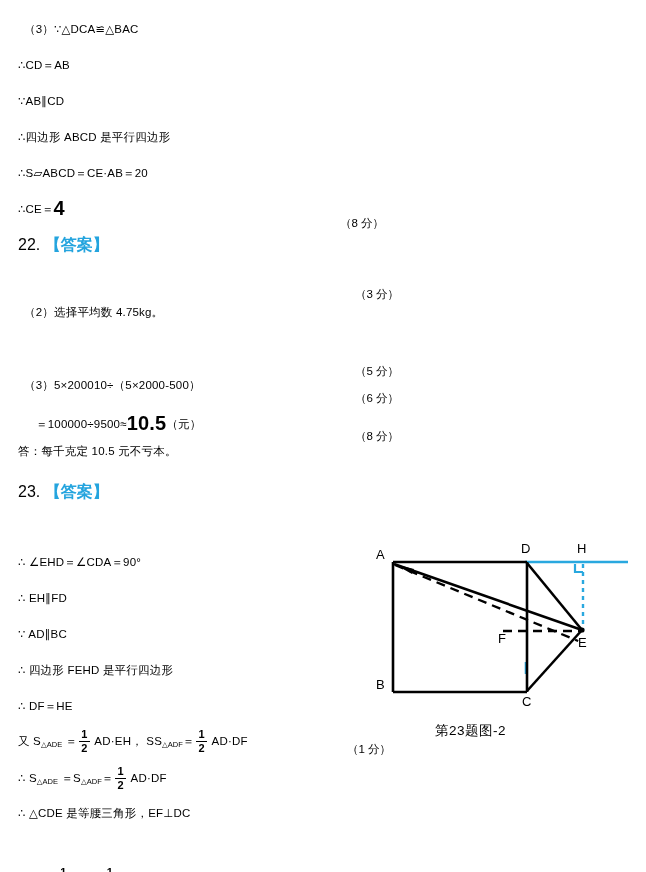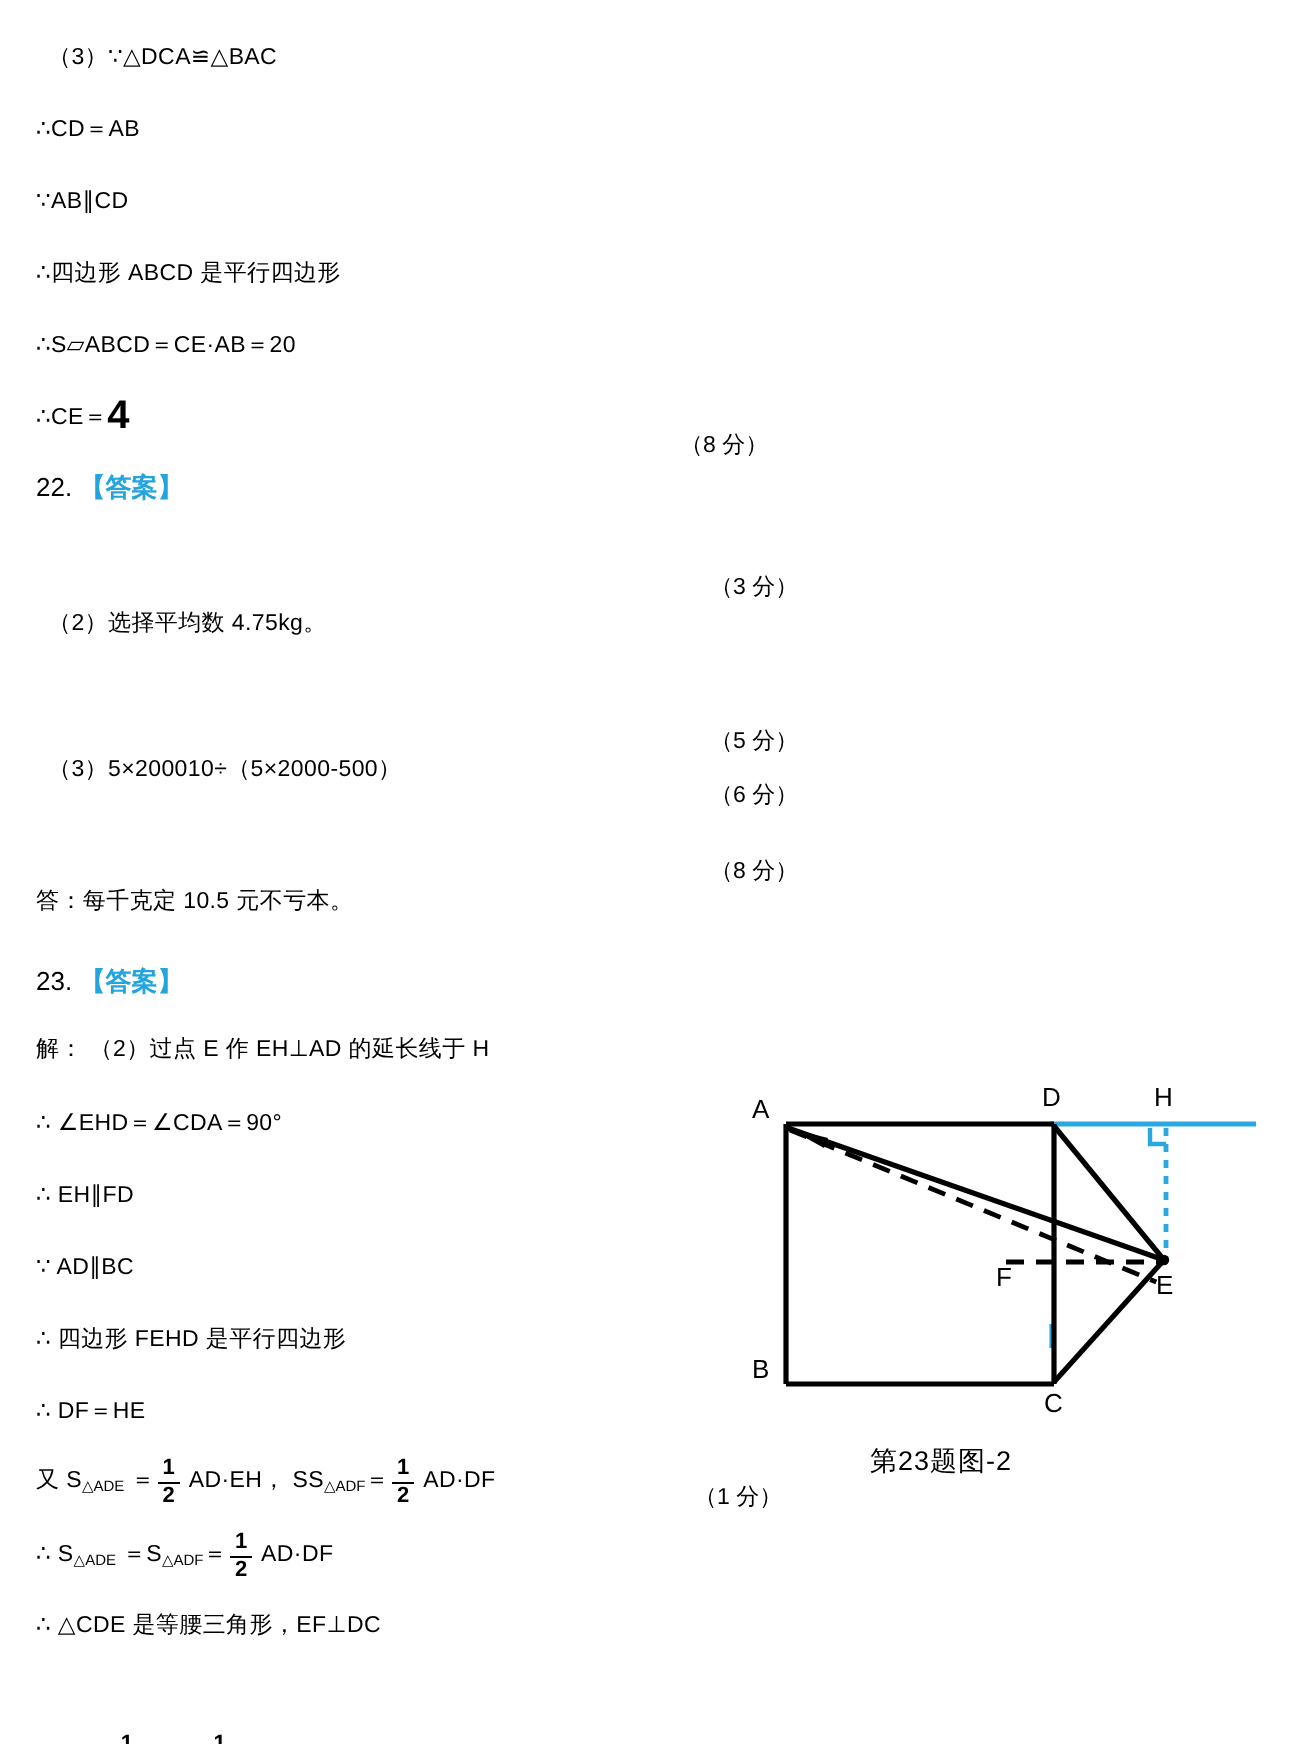--- a/index.html
+++ b/index.html
@@ -30,21 +30,21 @@
   }
   .score {
     position: absolute;
     white-space: nowrap;
     font-size: 11.5px;
     line-height: 1;
     margin-top: 13px;
   }
   .qnum {
     position: absolute;
-    font-size: 13px;
+    font-size: 16px;
     white-space: nowrap;
     line-height: 1;
   }
   .ans-tag {
     color: #24A4DE;
     font-weight: bold;
   }
   .big {
     font-size: 20px;
     font-weight: bold;
@@ -130,30 +130,32 @@
 
   <div class="score" style="left:355px; top:276px;">（3 分）</div>
 
   <div class="ln" style="left:24px; top:307px;">（2）选择平均数 4.75kg。</div>
 
   <div class="score" style="left:355px; top:353px;">（5 分）</div>
 
   <div class="ln" style="left:24px; top:380px;">（3）5×200010÷（5×2000-500）</div>
   <div class="score" style="left:355px; top:380px;">（6 分）</div>
 
+  <div class="ln" style="left:36px; top:413px;">
+    <span>＝100000÷9500≈</span><span class="big">10.5</span><span>（元）</span>
+  </div>
   <div class="score" style="left:355px; top:418px;">（8 分）</div>
 
   <div class="ln" style="left:18px; top:446px;text-align:right;">答：每千克定 10.5 元不亏本。</div>
 
   <div class="qnum" style="left:18px; top:484px;">
     <span>23.</span>
     <span class="ans-tag">【答案】</span>
   </div>
 
-  <div class="ln" style="left:18px; top:520px;">解：  （2）过点 E 作 EH⊥AD 的延长线于 H</div>
   <div class="ln" style="left:18px; top:557px;">∴ ∠EHD＝∠CDA＝90°</div>
   <div class="ln" style="left:18px; top:593px;">∴ EH∥FD</div>
   <div class="ln" style="left:18px; top:629px;">∵ AD∥BC</div>
   <div class="ln" style="left:18px; top:665px;">∴ 四边形 FEHD 是平行四边形</div>
   <div class="ln" style="left:18px; top:701px;">∴ DF＝HE</div>
 
   <div class="ln" style="left:18px; top:729px;">
     <span>又 S</span><span class="sub">△ADE</span><span> ＝</span><span class="frac"><span class="num">1</span><span class="bar"></span><span class="den">2</span></span><span> AD·EH，  S</span><span>S</span><span class="sub">△ADF</span><span>＝</span><span class="frac"><span class="num">1</span><span class="bar"></span><span class="den">2</span></span><span> AD·DF</span>
   </div>
   <div class="score" style="left:347px; top:731px;">（1 分）</div>

